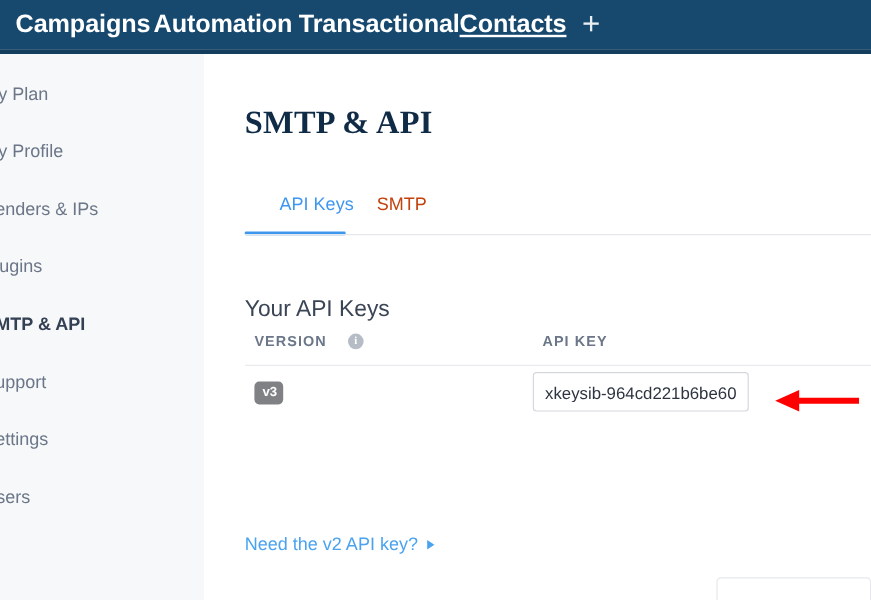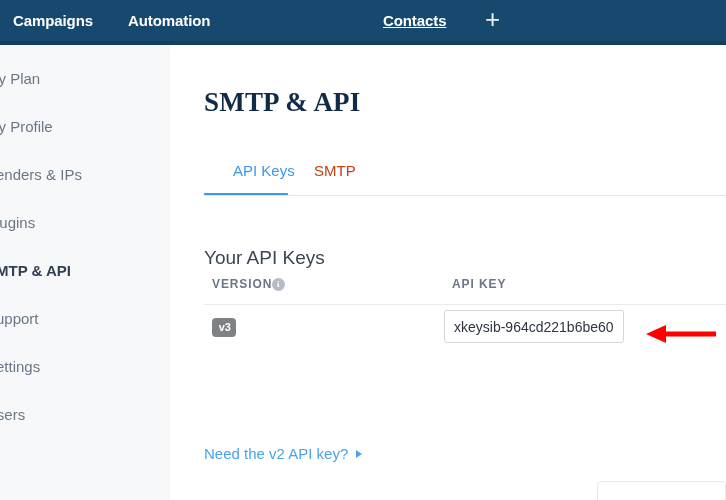--- a/index.html
+++ b/index.html
@@ -29,21 +29,21 @@
   }
   .topnav-underline {
     position: absolute;
     left: 0; top: 41px;
     width: 726px;
     height: 4px;
     background: #143e5e;
   }
   .nav-item {
     color: #ffffff;
-    font-size: 15px;
+    font-size: 21px;
     font-weight: bold;
     letter-spacing: -0.1px;
     white-space: nowrap;
     cursor: pointer;
     text-align: center;
   }
   .nav-plus {
     color: #e9eef2;
     font-size: 26px;
     font-weight: 300;
@@ -146,21 +146,21 @@
   .col-head {
     position: absolute;
     top: 0;
     font-size: 12px;
     font-weight: bold;
     letter-spacing: 0.9px;
     color: #6b7688;
     white-space: nowrap;
     display: flex;
     align-items: center;
-    gap: 0;
+    gap: 18px;
   }
   .info-icon {
     display: inline-block;
     width: 13px; height: 13px;
     border-radius: 50%;
     background: #b6bcc6;
     color: #ffffff;
     font-size: 9px;
     font-weight: bold;
     font-family: "Liberation Serif", serif;
@@ -243,20 +243,21 @@
   }
 </style>
 </head>
 <body>
 
 <div id="app">
 
   <div class="topnav">
     <div class="nav-item" style="position:absolute;left:13px;">Campaigns</div>
     <div class="nav-item" style="position:absolute;left:128px;">Automation</div>
+    <div class="nav-item" style="position:absolute;left:249px;">Transactional</div>
     <div class="nav-item" style="position:absolute;left:383px;text-decoration:underline;">Contacts</div>
     <div class="nav-plus" style="position:absolute;left:485px;">+</div>
   </div>
   <div class="topnav-underline"></div>
 
   <div class="sidebar">
     <div class="sidebar-item" style="top:25px;">My Plan</div>
     <div class="sidebar-item" style="top:73px;">My Profile</div>
     <div class="sidebar-item" style="top:121px;">Senders &amp; IPs</div>
     <div class="sidebar-item" style="top:169px;">Plugins</div>

